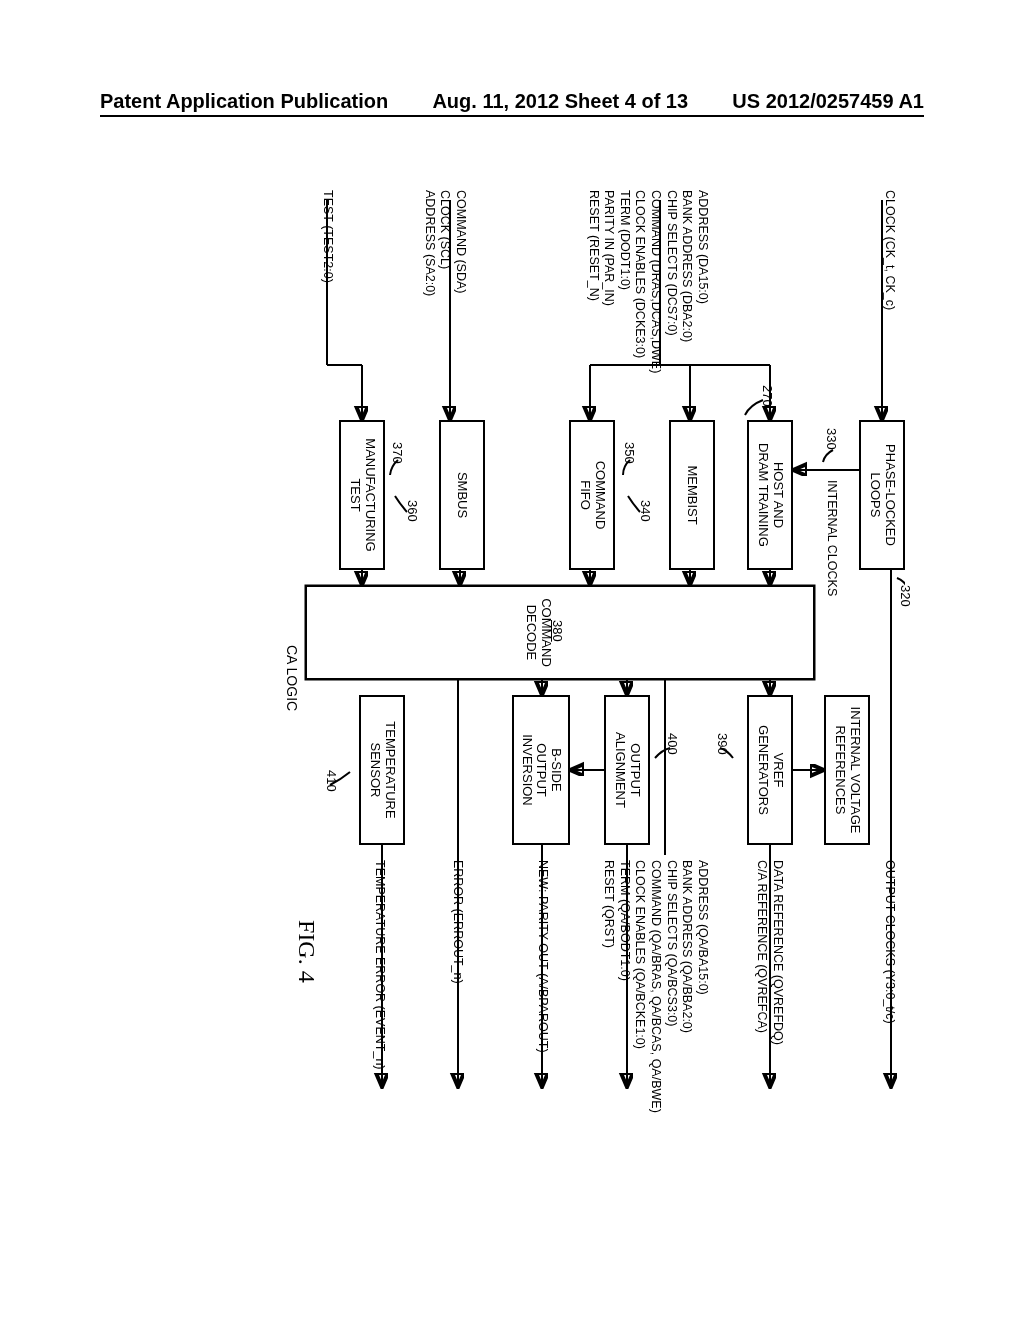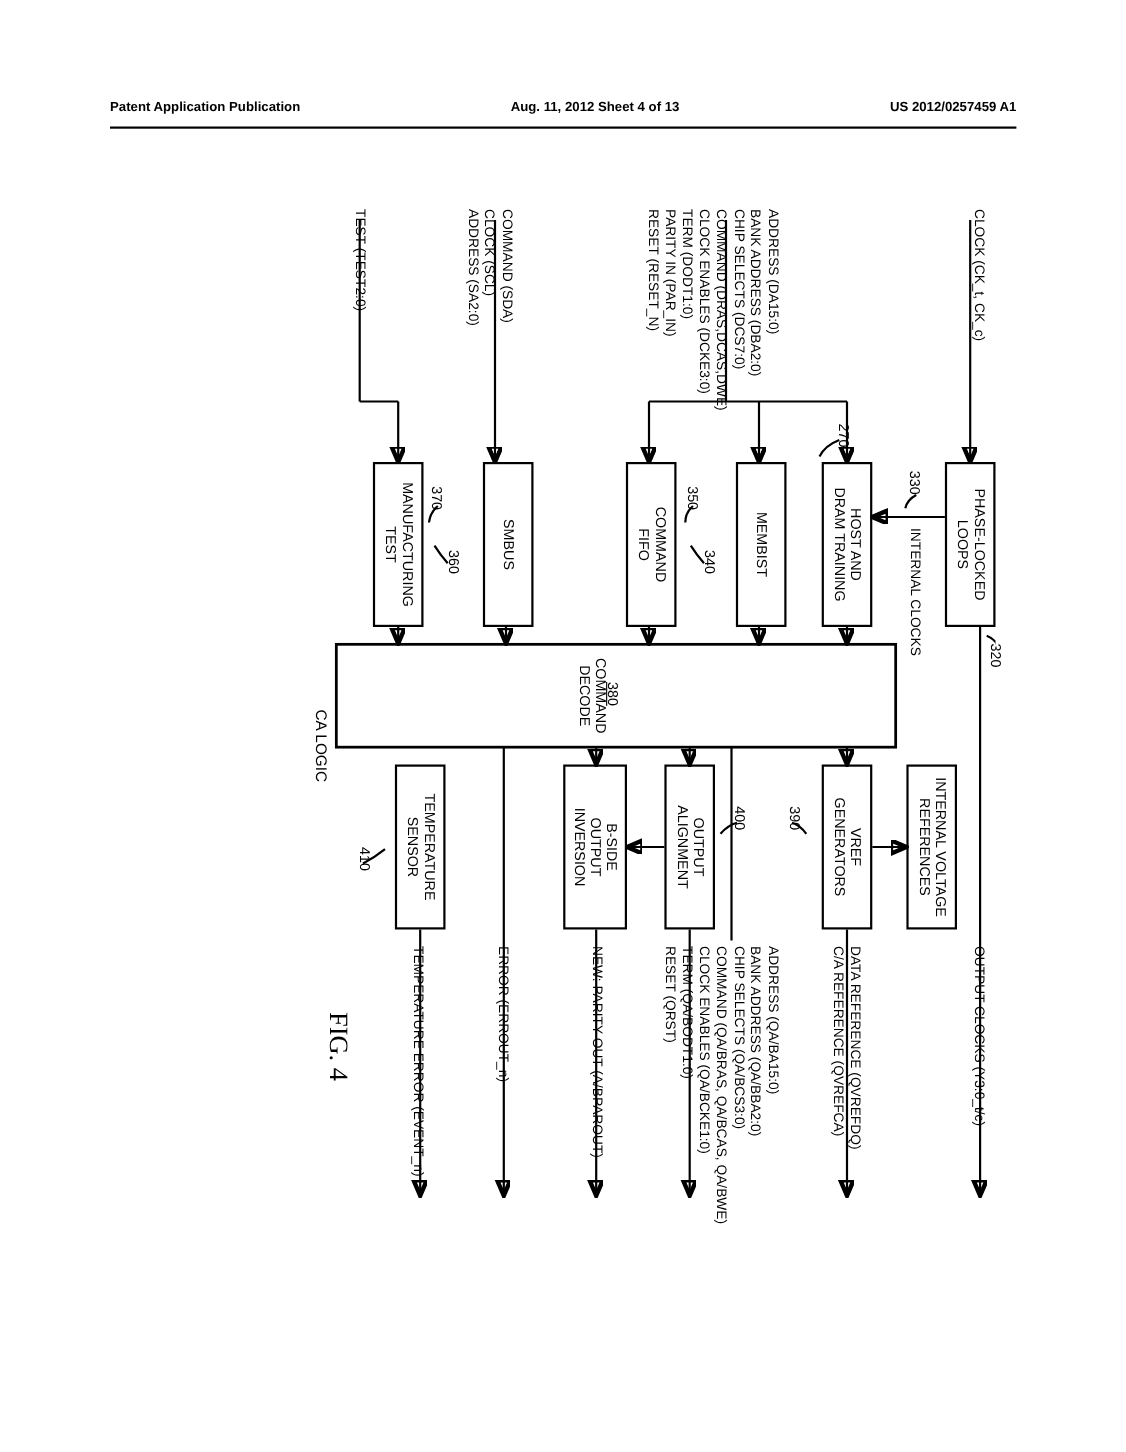--- a/index.html
+++ b/index.html
@@ -15,21 +15,21 @@
     position: relative;
     box-sizing: border-box;
   }
   .header {
     position: absolute;
     top: 90px;
     left: 100px;
     right: 100px;
     display: flex;
     justify-content: space-between;
-    font-size: 12px;
+    font-size: 20px;
     font-weight: bold;
   }
   .header .right {
     text-align: right;
   }
   .rule {
     position: absolute;
     top: 115px;
     left: 100px;
     right: 100px;

